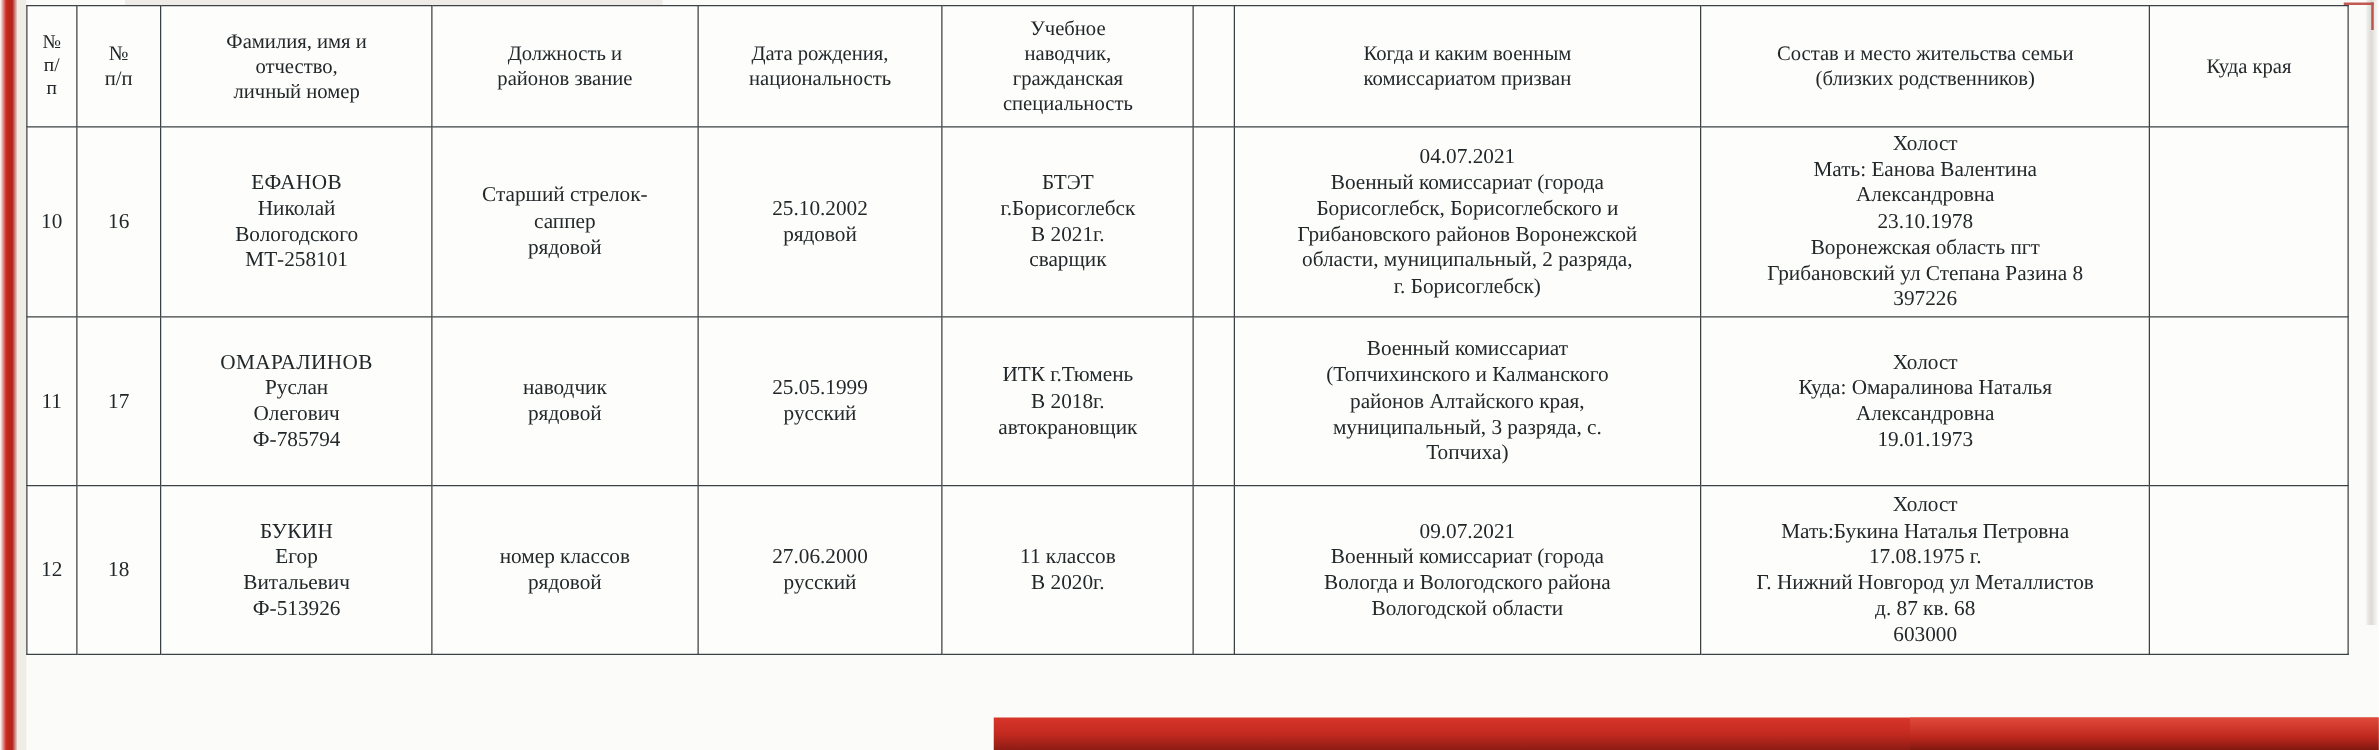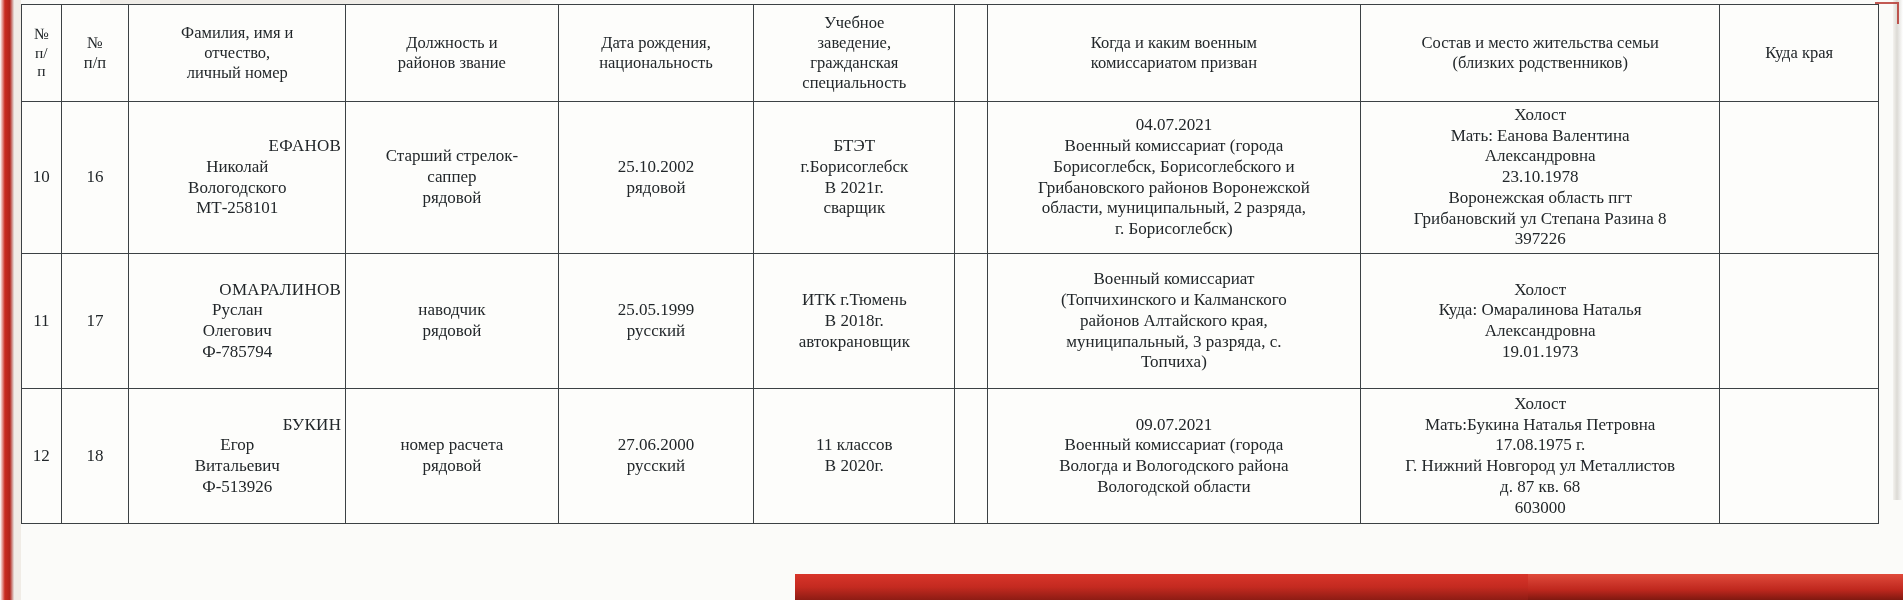--- a/index.html
+++ b/index.html
@@ -103,21 +103,21 @@
   .c-no2      { width: 58px; }
   .c-name     { width: 186px; }
   .c-post     { width: 182px; }
   .c-birth    { width: 168px; }
   .c-edu      { width: 172px; }
   .c-gap      { width: 28px; }
   .c-mil      { width: 320px; font-size: 16px; }
   .c-family   { width: 308px; font-size: 16px; }
   .c-dest     { width: 136px; }
 
-  .surname { letter-spacing: .3px; text-align: right; }
+  .surname { letter-spacing: .3px; }
   .tight { line-height: 1.2; }
   .hdr-small { font-size: 15.5px; }
   .vfaint { color: #8a9094; }
   .ink-light { color: #3c4246; }
 
   .gap-cell { background: #fdfdfb; border-left: 1.6px solid #3c4144; border-right: 1.6px solid #3c4144; }
 
   .stray-mark {
     position: absolute;
     left: 1070px; top: 118px;
@@ -182,21 +182,21 @@
           <th>
             <div>Должность и</div>
             <div>районов звание</div>
           </th>
           <th>
             <div>Дата рождения,</div>
             <div>национальность</div>
           </th>
           <th>
             <div>Учебное</div>
-            <div>заведение,</div>
+            <div>наводчик,</div>
             <div>гражданская</div>
             <div>специальность</div>
           </th>
           <th class="gap-cell"></th>
           <th>
             <div>Когда и каким военным</div>
             <div>комиссариатом призван</div>
           </th>
           <th>
             <div>Состав и место жительства семьи</div>
@@ -297,21 +297,21 @@
         <tr>
           <td>12</td>
           <td>18</td>
           <td class="tight">
             <div class="surname">БУКИН</div>
             <div>Егор</div>
             <div>Витальевич</div>
             <div>Ф-513926</div>
           </td>
           <td class="tight">
-            <div>номер расчета</div>
+            <div>номер классов</div>
             <div>рядовой</div>
           </td>
           <td class="tight">
             <div>27.06.2000</div>
             <div>русский</div>
           </td>
           <td class="tight">
             <div>11 классов</div>
             <div>В 2020г.</div>
           </td>

